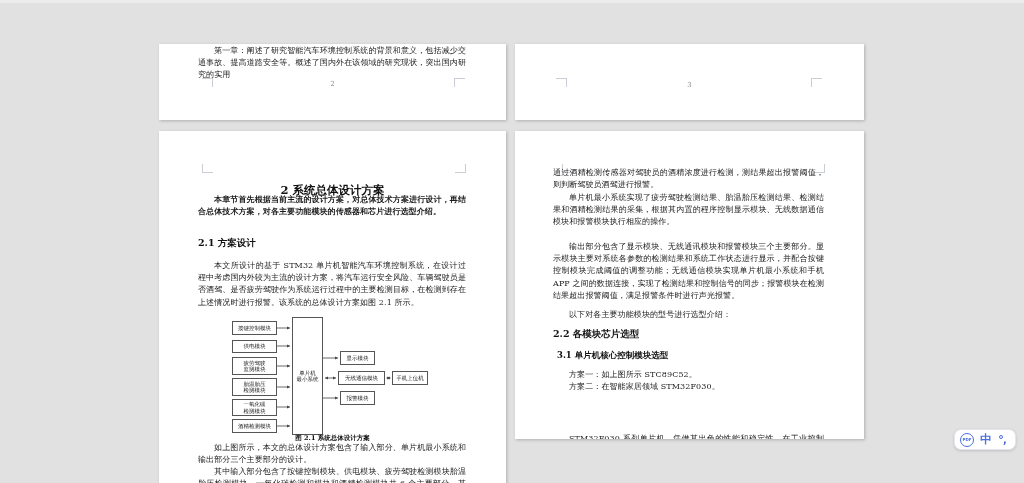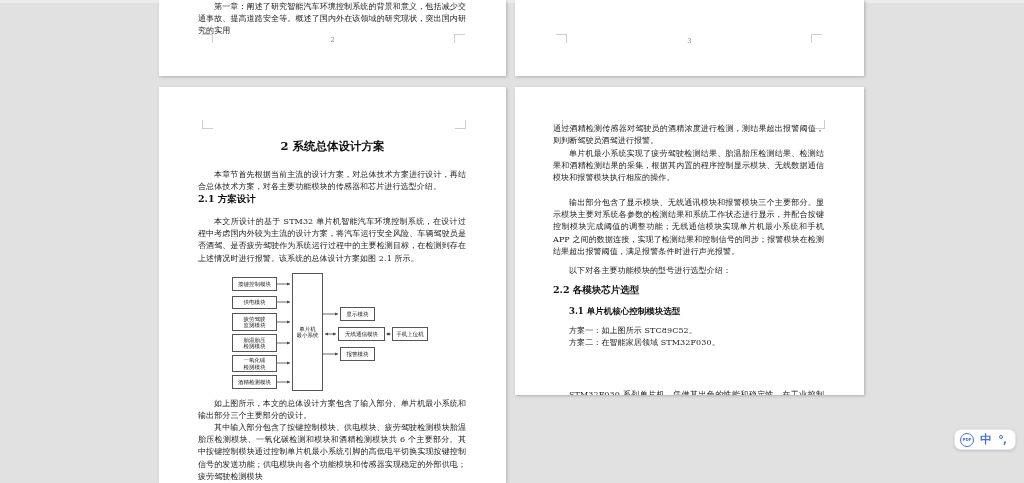--- a/index.html
+++ b/index.html
@@ -8,20 +8,21 @@
     position:relative; overflow:hidden;
     background:#e1e1e1;
     font-family:"DejaVu Serif","Liberation Serif",serif;
     color:#1c1c1c;
   }
   .top-strip { position:absolute; left:0; top:0; width:1024px; height:3px; background:#ececec; }
   .page {
     position:absolute; background:#ffffff;
     box-shadow:1px 1px 3px rgba(0,0,0,0.22);
     overflow:hidden;
+    margin-top:44px;
   }
   #page2 { left:159px; top:0;   width:347px; height:76px; }
   #page3 { left:515px; top:0;   width:349px; height:76px; }
   #page4 { left:159px; top:87px; width:347px; height:396px;padding-left:38px; }
   #page5 { left:515px; top:87px; width:349px; height:308px; }
 
   .para {
     position:absolute; font-size:8px; line-height:12.2px;
     text-align:justify; color:#1b1b1b; letter-spacing:0.1px;
   }
@@ -118,21 +119,21 @@
   <div class="mark br" style="left:296px; top:34px;"></div>
   <div class="pagenum" style="top:37px;">3</div>
 </div>
 
 <div class="page" id="page4">
   <div class="mark tl" style="left:43px; top:33px;"></div>
   <div class="mark tr" style="left:296px; top:33px;"></div>
 
   <div class="chapter-title" style="top:52px;">2 系统总体设计方案</div>
 
-  <div class="para indent w-l" style="top:82px;">本章节首先根据当前主流的设计方案，对总体技术方案进行设计，再结合总体技术方案，对各主要功能模块的传感器和芯片进行选型介绍。</div>
+  <div class="para indent w-l" style="top:62px;font-weight:bold;">本章节首先根据当前主流的设计方案，对总体技术方案进行设计，再结合总体技术方案，对各主要功能模块的传感器和芯片进行选型介绍。</div>
 
   <div class="h-sec" style="left:39px; top:106px;">2.1 方案设计</div>
 
   <div class="para indent w-l" style="top:129px;">本文所设计的基于 STM32 单片机智能汽车环境控制系统，在设计过程中考虑国内外较为主流的设计方案，将汽车运行安全风险、车辆驾驶员是否酒驾、是否疲劳驾驶作为系统运行过程中的主要检测目标，在检测到存在上述情况时进行报警。该系统的总体设计方案如图 2.1 所示。</div>
 
   <div class="figure">
     <div class="fbox in-box" id="ib1">按键控制模块</div>
     <div class="fbox in-box" id="ib2">供电模块</div>
     <div class="fbox in-box" id="ib3">疲劳驾驶
 监测模块</div>
@@ -160,36 +161,37 @@
         <line x1="47" y1="71" x2="60" y2="71" marker-end="url(#arw)"></line>
         <line x1="47" y1="91" x2="60" y2="91" marker-end="url(#arw)"></line>
         <line x1="47" y1="110" x2="60" y2="110" marker-end="url(#arw)"></line>
         <line x1="93" y1="42" x2="108" y2="42" marker-end="url(#arw)"></line>
         <line x1="95" y1="62" x2="106" y2="62" marker-start="url(#arw)" marker-end="url(#arw)"></line>
         <line x1="93" y1="82" x2="108" y2="82" marker-end="url(#arw)"></line>
         <line x1="156.5" y1="62" x2="160.5" y2="62" stroke-dasharray="1.6,1.2" marker-start="url(#arw)" marker-end="url(#arw)"></line>
       </g>
     </svg>
   </div>
+  <div class="fig-caption">图 2.1 系统总体设计方案</div>
 
   <div class="para indent w-l" style="top:311px;">如上图所示，本文的总体设计方案包含了输入部分、单片机最小系统和输出部分三个主要部分的设计。</div>
   <div class="para indent w-l" style="top:335px;">其中输入部分包含了按键控制模块、供电模块、疲劳驾驶检测模块胎温胎压检测模块、一氧化碳检测和模块和酒精检测模块共 6 个主要部分。其中按键控制模块通过控制单片机最小系统引脚的高低电平切换实现按键控制信号的发送功能；供电模块向各个功能模块和传感器实现稳定的外部供电；疲劳驾驶检测模块</div>
 </div>
 
 <div class="page" id="page5">
   <div class="mark tl" style="left:47px; top:33px;"></div>
   <div class="mark tr" style="left:299px; top:33px;"></div>
 
   <div class="para w-r" style="top:36px;">通过酒精检测传感器对驾驶员的酒精浓度进行检测，测结果超出报警阈值，则判断驾驶员酒驾进行报警。</div>
   <div class="para indent w-r" style="top:61px;">单片机最小系统实现了疲劳驾驶检测结果、胎温胎压检测结果、检测结果和酒精检测结果的采集，根据其内置的程序控制显示模块、无线数据通信模块和报警模块执行相应的操作。</div>
   <div class="para indent w-r" style="top:110px;">输出部分包含了显示模块、无线通讯模块和报警模块三个主要部分。显示模块主要对系统各参数的检测结果和系统工作状态进行显示，并配合按键控制模块完成阈值的调整功能；无线通信模块实现单片机最小系统和手机 APP 之间的数据连接，实现了检测结果和控制信号的同步；报警模块在检测结果超出报警阈值，满足报警条件时进行声光报警。</div>
   <div class="para indent w-r" style="top:178px;">以下对各主要功能模块的型号进行选型介绍：</div>
 
   <div class="h-sec" style="left:38px; top:197px;">2.2 各模块芯片选型</div>
-  <div class="h-sub" style="left:54px; top:219px;">3.1 单片机核心控制模块选型</div>
+  <div class="h-sub" style="left:42px; top:219px;">3.1 单片机核心控制模块选型</div>
 
   <div class="para indent w-r" style="top:238px;">方案一：如上图所示 STC89C52。</div>
   <div class="para indent w-r" style="top:250px;">方案二：在智能家居领域 STM32F030。</div>
   <div class="para indent w-r" style="top:302px;">STM32F030 系列单片机，凭借其出色的性能和稳定性，在工业控制领域占据了举足轻重的地位。作为一款功能强大的微控制器，它不仅能够满足复杂的计算和控制需求，还具备高度的集成性和可扩展性，使得它在多个领域都有着广泛的应用。在汽车电子领域，STM32F030 系列单片机被广泛应用于车辆控制系统、安全系统以及娱乐系统中，有效提升了汽车的整体性能和驾驶体验。在智能家居领域，该系列单片机则成为了实现家庭智能化的重要推手，通过精确的控制和高效的数据处理，为人们带来了更加便捷和舒适的生活环境。同时，在工业控制领</div>
 </div>
 
 <div class="float-widget">
   <div class="pdf-circle">PDF</div>
   <div class="zh-icon">中</div>
   <div class="dots-icon">

